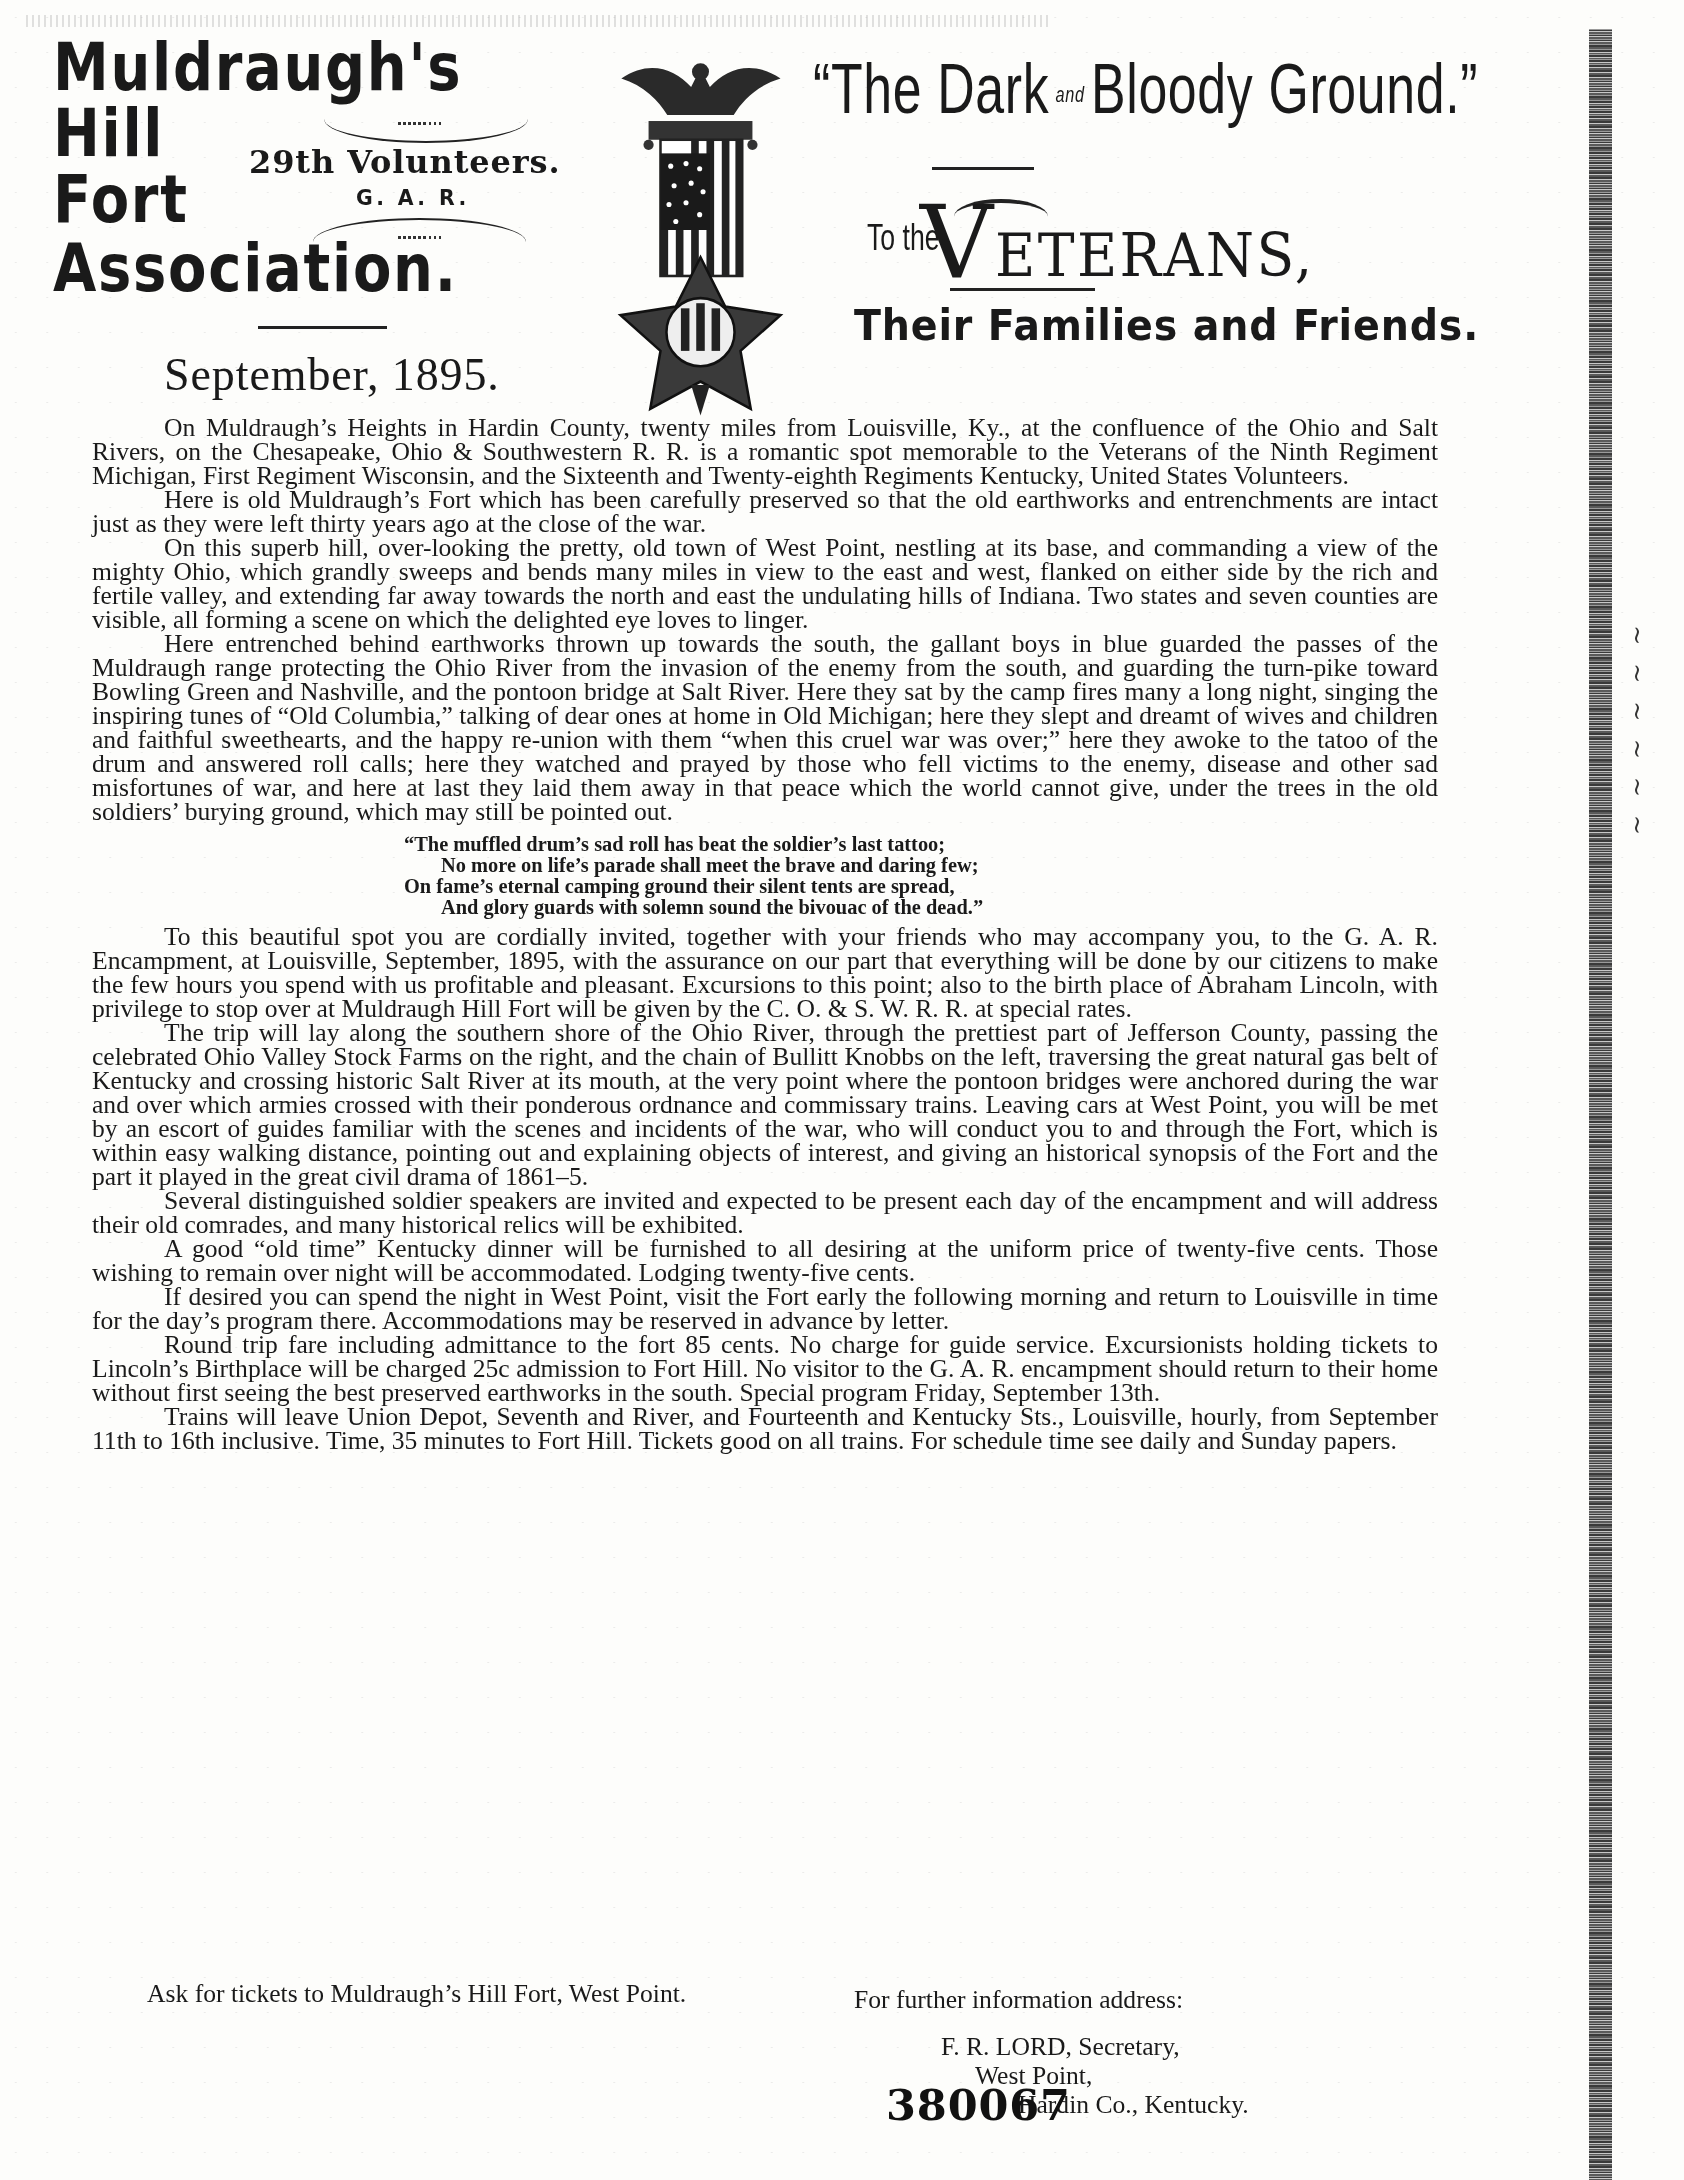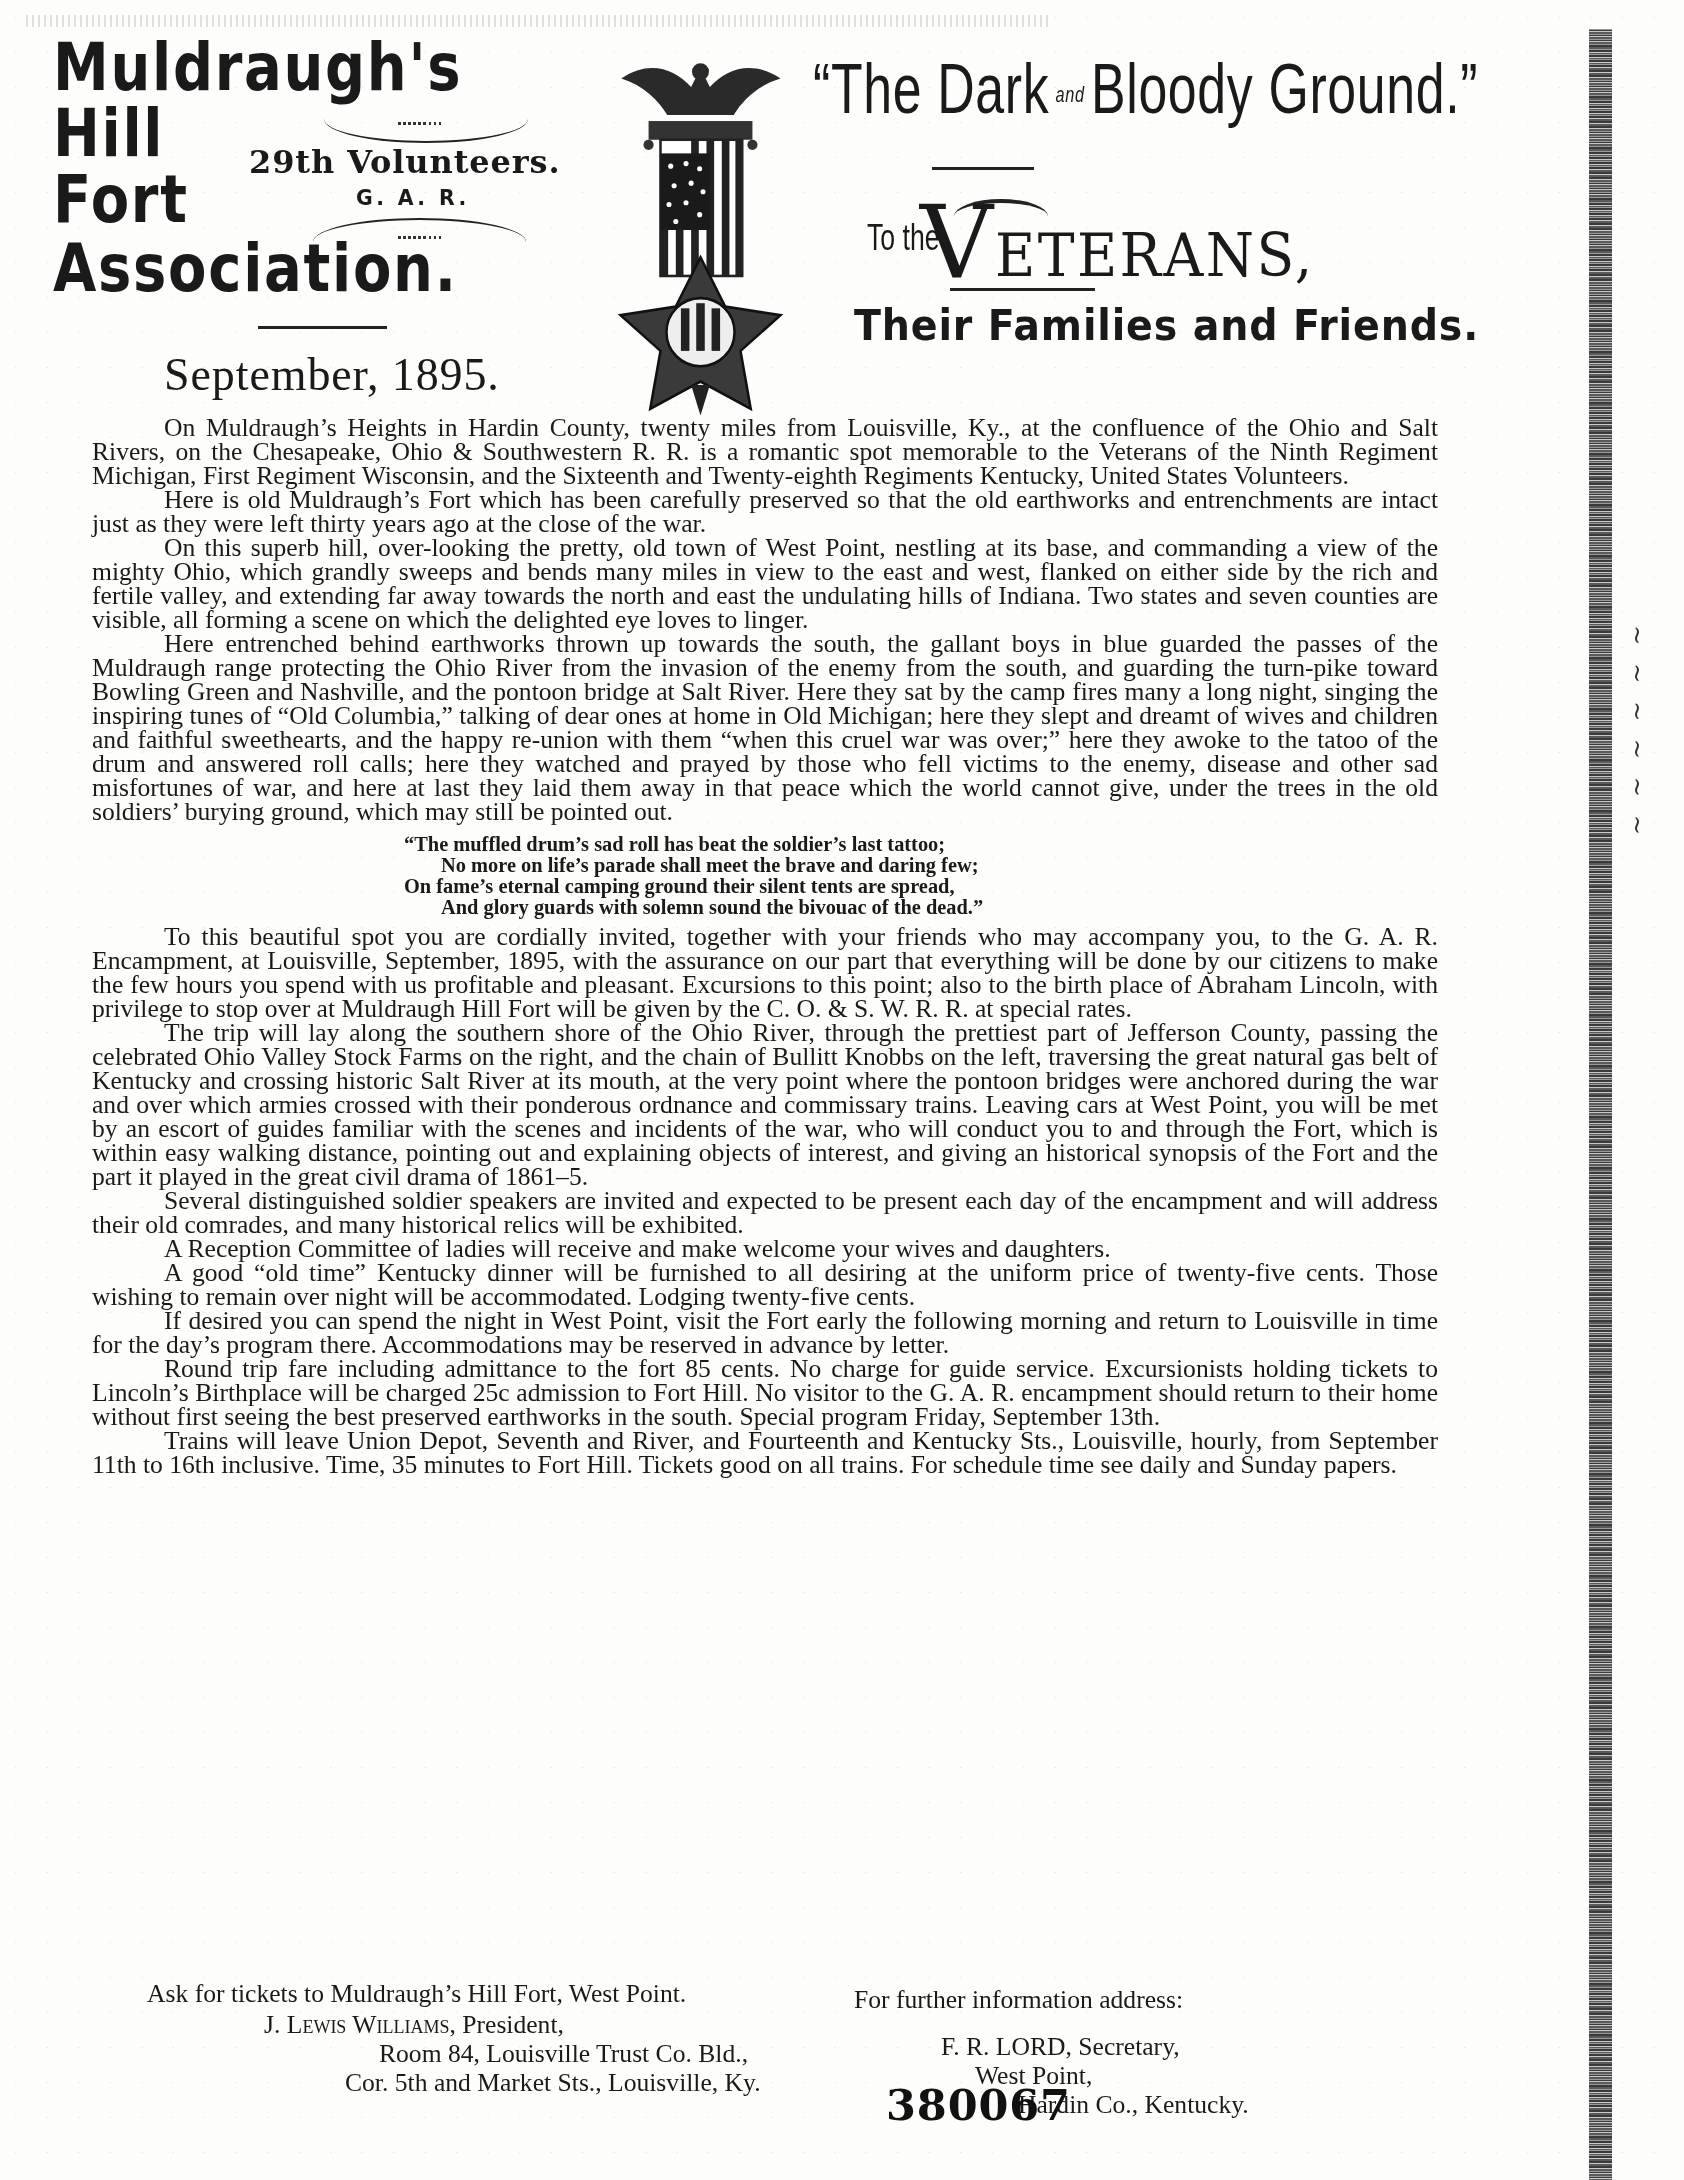--- a/index.html
+++ b/index.html
@@ -156,34 +156,28 @@
     <p class="ind">Here entrenched behind earthworks thrown up towards the south, the gallant boys in blue guarded the passes of the Muldraugh range protecting the Ohio River from the invasion of the enemy from the south, and guarding the turn-pike toward Bowling Green and Nashville, and the pontoon bridge at Salt River. Here they sat by the camp fires many a long night, singing the inspiring tunes of “Old Columbia,” talking of dear ones at home in Old Michigan; here they slept and dreamt of wives and children and faithful sweethearts, and the happy re-union with them “when this cruel war was over;” here they awoke to the tatoo of the drum and answered roll calls; here they watched and prayed by those who fell victims to the enemy, disease and other sad misfortunes of war, and here at last they laid them away in that peace which the world cannot give, under the trees in the old soldiers’ burying ground, which may still be pointed out.</p>
     <div class="poem">
       <div>“The muffled drum’s sad roll has beat the soldier’s last tattoo;</div>
       <div class="i">No more on life’s parade shall meet the brave and daring few;</div>
       <div>On fame’s eternal camping ground their silent tents are spread,</div>
       <div class="i">And glory guards with solemn sound the bivouac of the dead.”</div>
     </div>
     <p class="ind">To this beautiful spot you are cordially invited, together with your friends who may accompany you, to the G. A. R. Encampment, at Louisville, September, 1895, with the assurance on our part that everything will be done by our citizens to make the few hours you spend with us profitable and pleasant. Excursions to this point; also to the birth place of Abraham Lincoln, with privilege to stop over at Muldraugh Hill Fort will be given by the C. O. &amp; S. W. R. R. at special rates.</p>
     <p class="ind">The trip will lay along the southern shore of the Ohio River, through the prettiest part of Jefferson County, passing the celebrated Ohio Valley Stock Farms on the right, and the chain of Bullitt Knobbs on the left, traversing the great natural gas belt of Kentucky and crossing historic Salt River at its mouth, at the very point where the pontoon bridges were anchored during the war and over which armies crossed with their ponderous ordnance and commissary trains. Leaving cars at West Point, you will be met by an escort of guides familiar with the scenes and incidents of the war, who will conduct you to and through the Fort, which is within easy walking distance, pointing out and explaining objects of interest, and giving an historical synopsis of the Fort and the part it played in the great civil drama of 1861–5.</p>
     <p class="ind">Several distinguished soldier speakers are invited and expected to be present each day of the encampment and will address their old comrades, and many historical relics will be exhibited.</p>
-    <p class="ind">A Reception Committee of ladies will receive and make welcome your wives and daughters.</p>
     <p class="ind">A good “old time” Kentucky dinner will be furnished to all desiring at the uniform price of twenty-five cents. Those wishing to remain over night will be accommodated. Lodging twenty-five cents.</p>
     <p class="ind">If desired you can spend the night in West Point, visit the Fort early the following morning and return to Louisville in time for the day’s program there. Accommodations may be reserved in advance by letter.</p>
     <p class="ind">Round trip fare including admittance to the fort 85 cents. No charge for guide service. Excursionists holding tickets to Lincoln’s Birthplace will be charged 25c admission to Fort Hill. No visitor to the G. A. R. encampment should return to their home without first seeing the best preserved earthworks in the south. Special program Friday, September 13th.</p>
     <p class="ind">Trains will leave Union Depot, Seventh and River, and Fourteenth and Kentucky Sts., Louisville, hourly, from September 11th to 16th inclusive. Time, 35 minutes to Fort Hill. Tickets good on all trains. For schedule time see daily and Sunday papers.</p>
   </div>
 
   <div class="ask">Ask for tickets to Muldraugh’s Hill Fort, West Point.</div>
   <div class="further">For further information address:</div>
-  <div class="pres">
-    <div><span class="sc">J. Lewis Williams</span><span>, President,</span></div>
-    <div style="padding-left:115px">Room 84, Louisville Trust Co. Bld.,</div>
-    <div style="padding-left:81px">Cor. 5th and Market Sts., Louisville, Ky.</div>
-  </div>
   <div class="sec">
     <div>F. R. LORD, Secretary,</div>
     <div style="padding-left:34px">West Point,</div>
     <div style="padding-left:77px">Hardin Co., Kentucky.</div>
   </div>
   <div class="stamp">380067</div>
 </div>
 
 
 </body></html>

